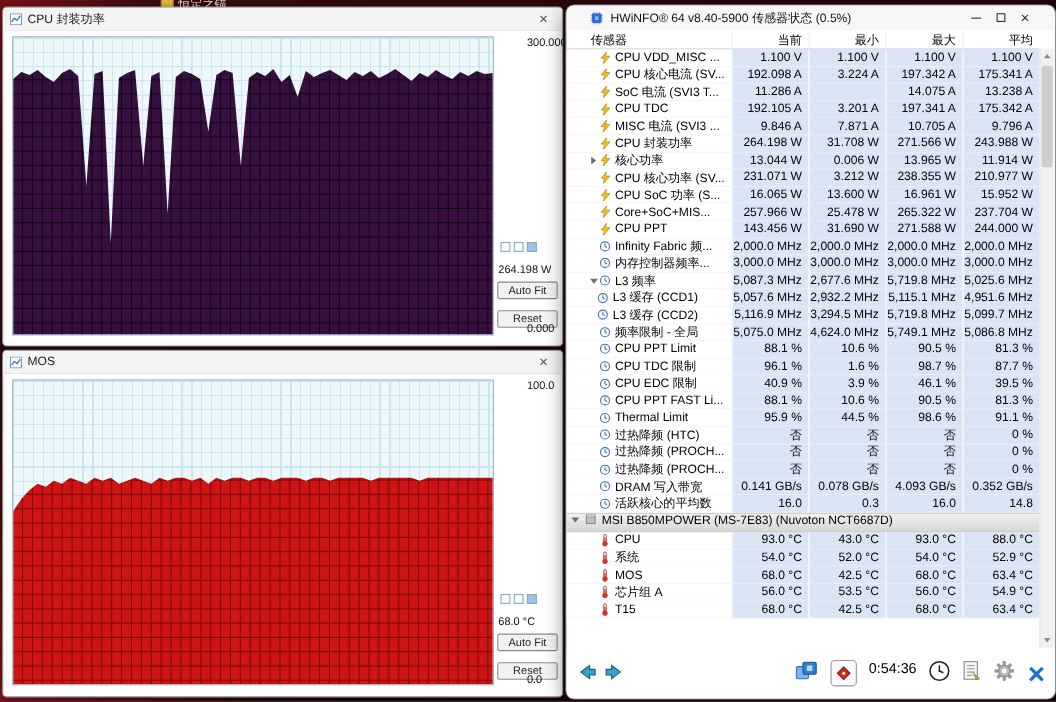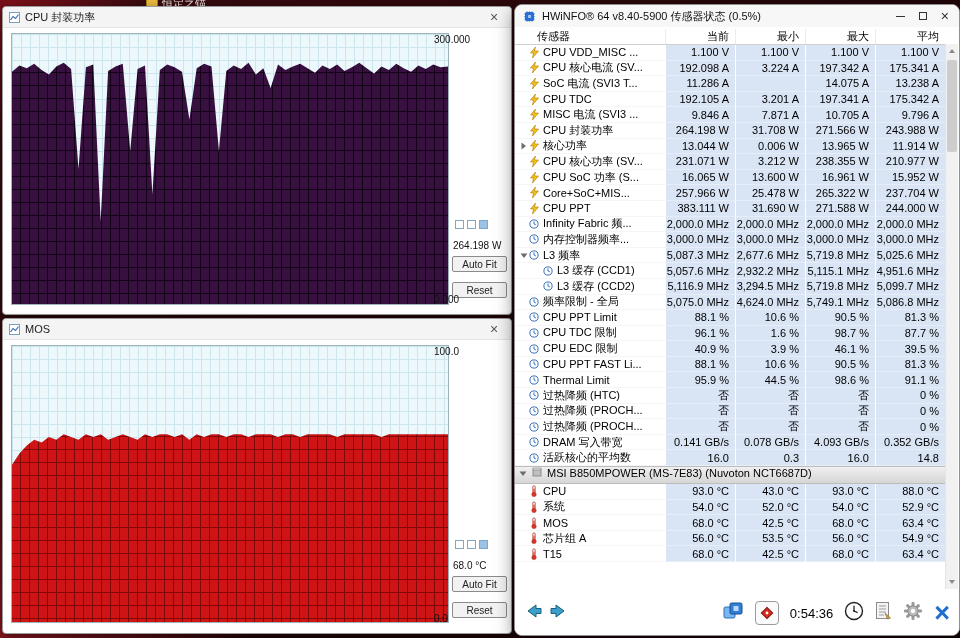--- a/index.html
+++ b/index.html
@@ -24,74 +24,74 @@
   .gtxt{font-size:11px;color:#1a1a1a;flex:1;white-space:nowrap}
   .gclose{font-size:14px;color:#555;width:22px;text-align:center;line-height:18px}
   .plot{position:absolute;left:8px;top:26px;border:1px solid #9eb4bb;
     background-color:#ecf8fb;
     background-image:
       repeating-linear-gradient(to right,#cde6ed 0 1px,transparent 1px 9px),
       repeating-linear-gradient(to bottom,#cde6ed 0 1px,transparent 1px 13px);}
   #cpu-plot{width:436px;height:270px}
   #mos-plot{width:436px;height:276px}
   .plot svg{display:block}
-  .ylab{position:absolute;left:431px;font-size:10px;color:#111;white-space:nowrap}
+  .ylab{position:absolute;left:476px;font-size:10px;color:#111;white-space:nowrap}
   #cpu-win .ytop{top:27px}   #cpu-win .ybot{top:287px}
   #mos-win .ytop{top:27px}   #mos-win .ybot{top:294px}
   .sqs{position:absolute;left:452px;display:flex}
   #cpu-win .sqs{top:213px}   #mos-win .sqs{top:221px}
   .sq{width:7px;height:7px;border:1px solid #7ea7cc;background:#fff;display:inline-block;margin-right:3px}
   .sq.f{background:#9cc3e5}
   .curval{position:absolute;left:450px;font-size:10px;color:#111;white-space:nowrap}
   #cpu-win .curval{top:233px}  #mos-win .curval{top:241px}
   .gbtn{position:absolute;left:449px;width:55px;height:16px;font-size:10px;font-family:inherit;
         border:1px solid #8b8b8b;background:#f2f2f2;border-radius:2px;padding:0;color:#222}
   #cpu-win .b1{top:249px} #cpu-win .b2{top:275px}
   #mos-win .b1{top:257px} #mos-win .b2{top:283px}
 
   
   .hwin{position:absolute;left:514px;top:4px;width:444px;height:630px;background:#fff;
         border:1px solid #8f8f8f;border-radius:8px;box-shadow:0 6px 18px rgba(0,0,0,.5);overflow:hidden;z-index:2}
-  .htitle{height:22px;display:flex;align-items:center;padding:0 8px;background:#f7f7f7}
+  .htitle{height:22px;display:flex;align-items:center;padding:0 21px;background:#f7f7f7}
   .htico{margin-right:6px;display:flex}
   .httxt{font-size:11px;color:#111;flex:1;white-space:nowrap;overflow:hidden}
   .wbtns{display:flex;align-items:center;gap:14px;margin-right:2px}
   .wbtn-min{width:9px;height:1px;background:#333;display:inline-block}
   .wbtn-max{width:8px;height:8px;border:1px solid #333;display:inline-block;box-sizing:border-box}
   .wbtn-close{font-size:14px;color:#333;line-height:1}
 
   .hhead{display:flex;height:17px;align-items:flex-end;border-bottom:1px solid #cfcfcf;font-size:11px;width:430px;color:#000}
   .hh{box-sizing:border-box}
   .hh.hname{width:150px;padding-left:22px}
   .hh.hval{width:70px;text-align:right;padding-right:6px;border-left:1px solid #ececec}
 
   .srow{display:flex;height:15.6px;font-size:11px;align-items:stretch;width:430px}
   .cell{box-sizing:border-box;display:flex;align-items:center}
-  .cname{width:150px;padding-left:4px;background:#fff;white-space:nowrap;overflow:hidden;border-bottom:1px solid #f6f6f6}
+  .cname{width:150px;padding-left:20px;background:#fff;white-space:nowrap;overflow:hidden;border-bottom:1px solid #f6f6f6}
   .cname.ind{padding-left:18px}
   .chev{width:9px;display:flex;justify-content:center;align-items:center}
   .ric{width:12px;display:flex;justify-content:center;align-items:center;margin-right:3px}
   .nm{color:#000}
   .cval{width:70px;background:#d9e4f4;border-left:1px solid #fff;border-bottom:1px solid #e6edf8;justify-content:flex-end;padding-right:6px;color:#000}
 
   .secrow{display:flex;align-items:flex-start;height:16px;gap:5px;padding-left:4px;width:426px;
           background:linear-gradient(#f0f0f0,#d6d6d6);border-top:1px solid #bdbdbd;border-bottom:1px solid #bdbdbd;
           font-size:11px;color:#000;white-space:nowrap}
 
   .sbar{position:absolute;top:39px;right:1px;width:12px;bottom:46px;background:#f1f1f1;border-left:1px solid #e4e4e4}
   .sthumb{position:absolute;left:1px;right:1px;top:16px;height:92px;background:#cdcdcd;border-radius:2px}
   .sarr{position:absolute;left:0;width:12px;height:12px;display:flex;align-items:center;justify-content:center}
   .sarr.up{top:1px}.sarr.down{bottom:1px}
   .tri-up{width:0;height:0;border-left:3px solid transparent;border-right:3px solid transparent;border-bottom:4px solid #8a8a8a}
   .tri-down{width:0;height:0;border-left:3px solid transparent;border-right:3px solid transparent;border-top:4px solid #8a8a8a}
 
   .toolbar{position:absolute;left:0;right:0;bottom:0;height:44px;background:#fff;display:flex;align-items:center;
            padding:0 9px;box-sizing:border-box}
   .tb-left{display:flex;gap:6px;align-items:center}
-  .tb-right{margin-left:auto;display:flex;align-items:center;gap:11px}
+  .tb-right{margin-left:auto;display:flex;gap:11px}
   .tbtime{font-size:13px;color:#000}
   .tbclose{font-size:27px;font-weight:bold;color:#1f6fd0;line-height:1}
   .alertbtn{width:24px;height:24px;border:1px solid #9a9a9a;border-radius:4px;background:#fafafa;display:flex;align-items:center;justify-content:center;box-sizing:border-box}
 </style>
 </head>
 <body>
 
 <div class="bgapp">
   <span class="bico"></span>
   <span>恒定之锚</span>
@@ -348,21 +348,21 @@
       <div class="srow">
         <div class="cell cname">
           <span class="chev"></span>
           <span class="ric">
             <svg width="9" height="11" viewBox="0 0 9 11">
               <polygon points="5.5,0 0.5,6 3.5,6 2.5,11 8.5,4 4.5,4" fill="#f4c020" stroke="#a87b00" stroke-width="0.6"></polygon>
             </svg>
           </span>
           <span class="nm">CPU PPT</span>
         </div>
-        <div class="cell cval">383.111 W</div>
+        <div class="cell cval">143.456 W</div>
         <div class="cell cval">31.690 W</div>
         <div class="cell cval">271.588 W</div>
         <div class="cell cval">244.000 W</div>
       </div>
       <div class="srow">
         <div class="cell cname">
           <span class="chev"></span>
           <span class="ric">
             <svg width="10" height="10" viewBox="0 0 10 10">
               <circle cx="5" cy="5" r="4.1" fill="#fdfdfd" stroke="#3a72b8" stroke-width="1"></circle>

